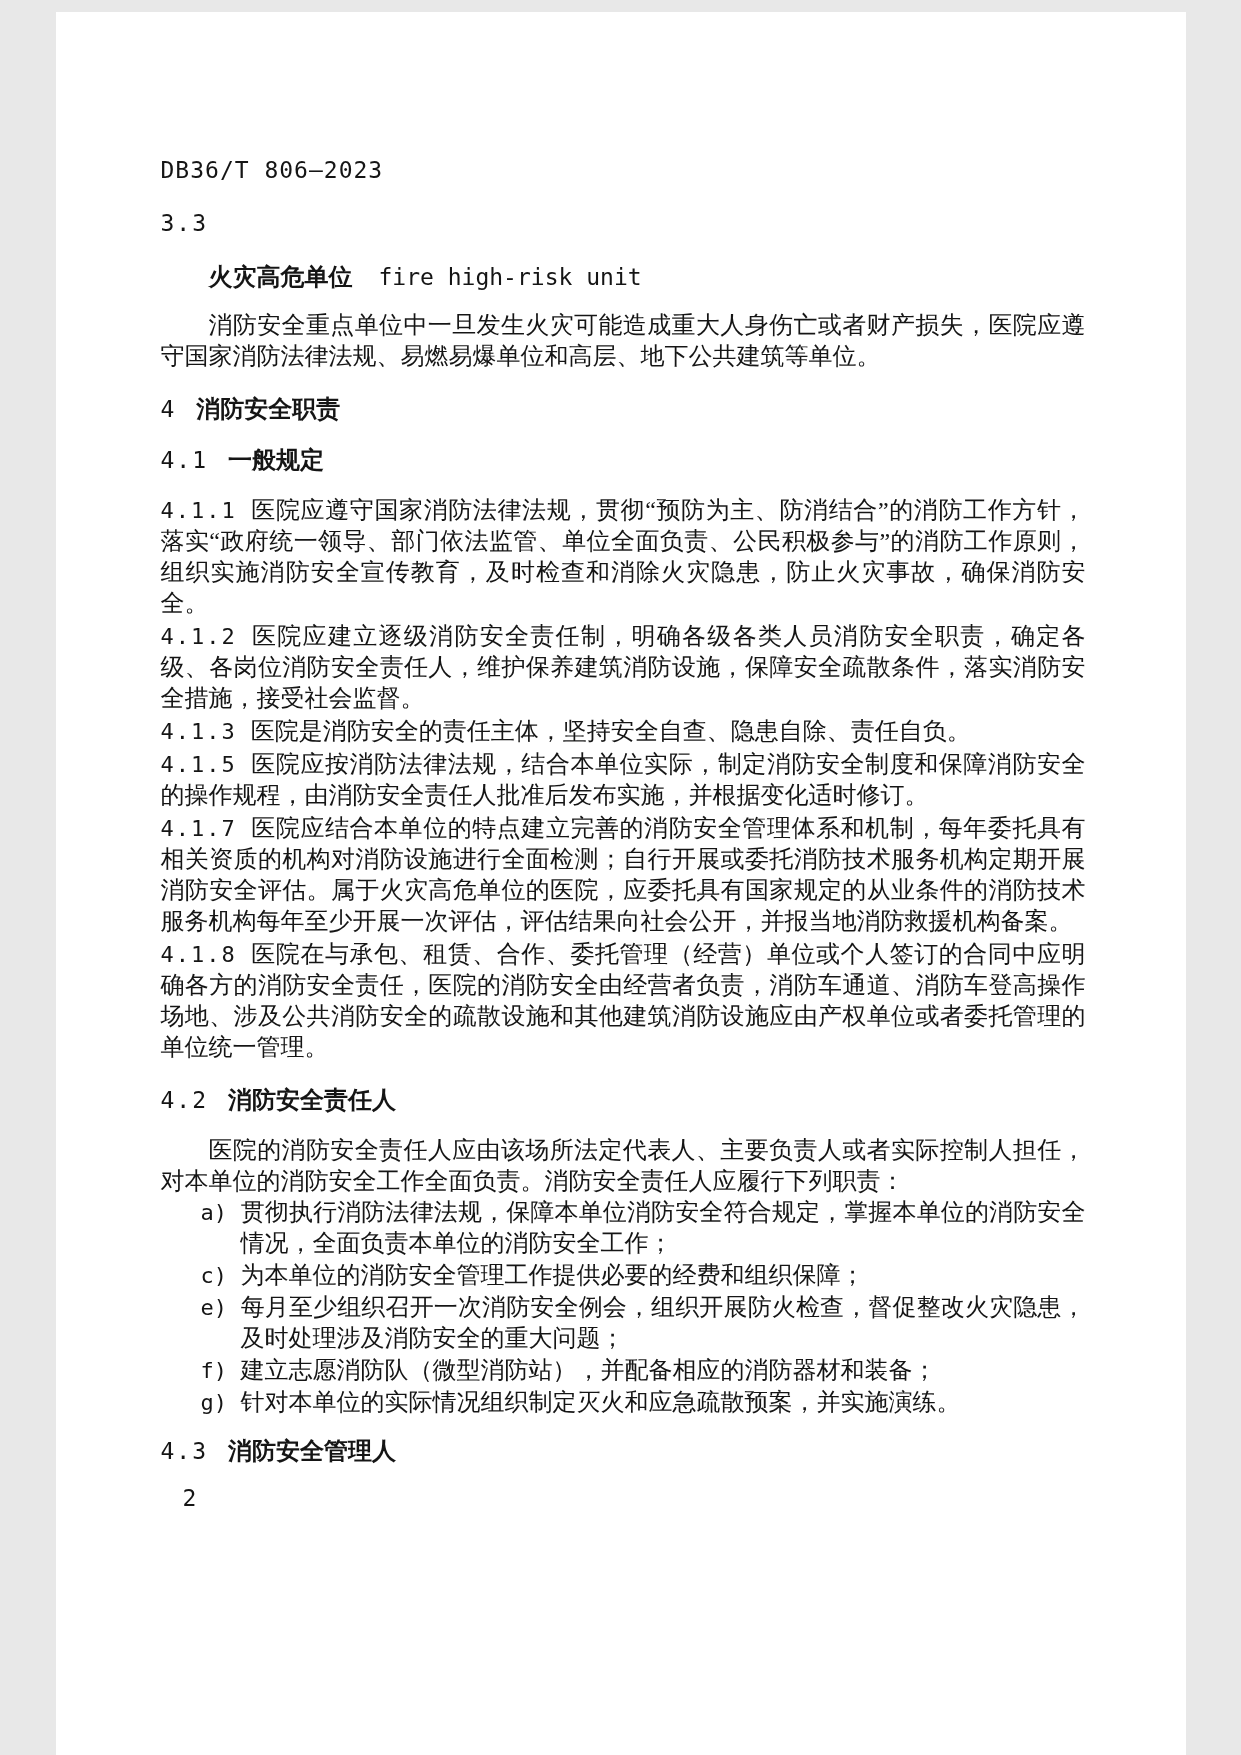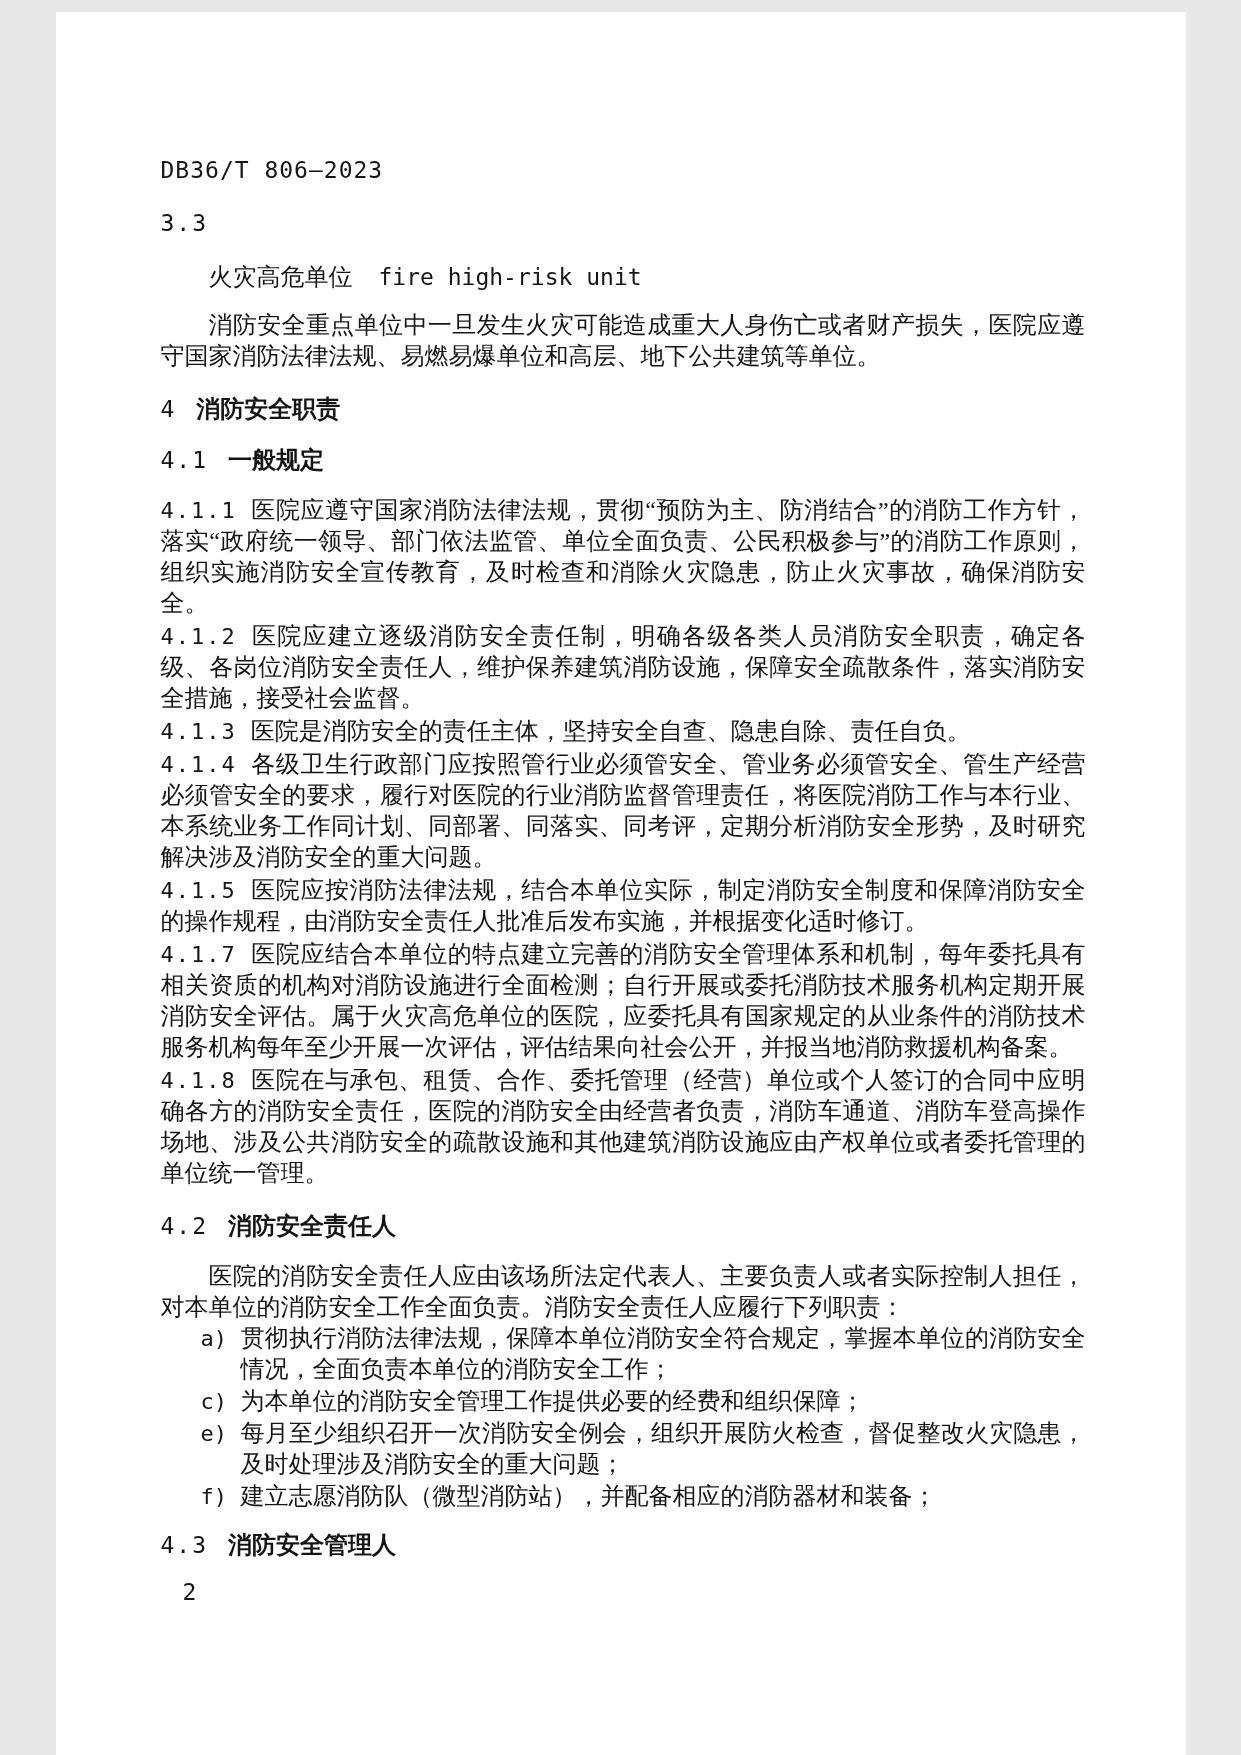--- a/index.html
+++ b/index.html
@@ -27,21 +27,21 @@
   .term-number {
     font-family: "DejaVu Sans Mono", "Liberation Mono", monospace;
     font-size: 23px;
     letter-spacing: 2px;
     margin: 0 0 22px 0;
   }
 
   .term-line { margin: 0 0 17px 48px; }
   .term-cn {
     font-family: "Liberation Sans", "DejaVu Sans", sans-serif;
-    font-weight: 400;
+    font-weight: 700;
     font-size: 24px;
   }
   .term-en {
     font-family: "DejaVu Sans Mono", "Liberation Mono", monospace;
     font-size: 23px;
     margin-left: 20px;
   }
 
   .para {
     margin: 0 0 21px 0;
@@ -130,23 +130,20 @@
   <p class="clause">
     <span class="cnum">4.1.1</span><span>医院应遵守国家消防法律法规，贯彻“预防为主、防消结合”的消防工作方针，落实“政府统一领导、部门依法监管、单位全面负责、公民积极参与”的消防工作原则，组织实施消防安全宣传教育，及时检查和消除火灾隐患，防止火灾事故，确保消防安全。</span>
   </p>
   <p class="clause">
     <span class="cnum">4.1.2</span><span>医院应建立逐级消防安全责任制，明确各级各类人员消防安全职责，确定各级、各岗位消防安全责任人，维护保养建筑消防设施，保障安全疏散条件，落实消防安全措施，接受社会监督。</span>
   </p>
   <p class="clause">
     <span class="cnum">4.1.3</span><span>医院是消防安全的责任主体，坚持安全自查、隐患自除、责任自负。</span>
   </p>
   <p class="clause">
-    <span class="cnum">4.1.4</span><span>各级卫生行政部门应按照管行业必须管安全、管业务必须管安全、管生产经营必须管安全的要求，履行对医院的行业消防监督管理责任，将医院消防工作与本行业、本系统业务工作同计划、同部署、同落实、同考评，定期分析消防安全形势，及时研究解决涉及消防安全的重大问题。</span>
-  </p>
-  <p class="clause">
     <span class="cnum">4.1.5</span><span>医院应按消防法律法规，结合本单位实际，制定消防安全制度和保障消防安全的操作规程，由消防安全责任人批准后发布实施，并根据变化适时修订。</span>
   </p>
   <p class="clause">
     <span class="cnum">4.1.7</span><span>医院应结合本单位的特点建立完善的消防安全管理体系和机制，每年委托具有相关资质的机构对消防设施进行全面检测；自行开展或委托消防技术服务机构定期开展消防安全评估。属于火灾高危单位的医院，应委托具有国家规定的从业条件的消防技术服务机构每年至少开展一次评估，评估结果向社会公开，并报当地消防救援机构备案。</span>
   </p>
   <p class="clause">
     <span class="cnum">4.1.8</span><span>医院在与承包、租赁、合作、委托管理（经营）单位或个人签订的合同中应明确各方的消防安全责任，医院的消防安全由经营者负责，消防车通道、消防车登高操作场地、涉及公共消防安全的疏散设施和其他建筑消防设施应由产权单位或者委托管理的单位统一管理。</span>
   </p>
 
   <div class="heading mt">
@@ -160,20 +157,23 @@
   </p>
   <p class="li">
     <span class="letter">c)</span><span>为本单位的消防安全管理工作提供必要的经费和组织保障；</span>
   </p>
   <p class="li">
     <span class="letter">e)</span><span>每月至少组织召开一次消防安全例会，组织开展防火检查，督促整改火灾隐患，及时处理涉及消防安全的重大问题；</span>
   </p>
   <p class="li">
     <span class="letter">f)</span><span>建立志愿消防队（微型消防站），并配备相应的消防器材和装备；</span>
   </p>
+  <p class="li">
+    <span class="letter">g)</span><span>针对本单位的实际情况组织制定灭火和应急疏散预案，并实施演练。</span>
+  </p>
 
   <div class="heading last">
     <span class="hnum">4.3</span><span>消防安全管理人</span>
   </div>
 
   <div class="page-number">2</div>
 
 </div>
 
 </body></html>

